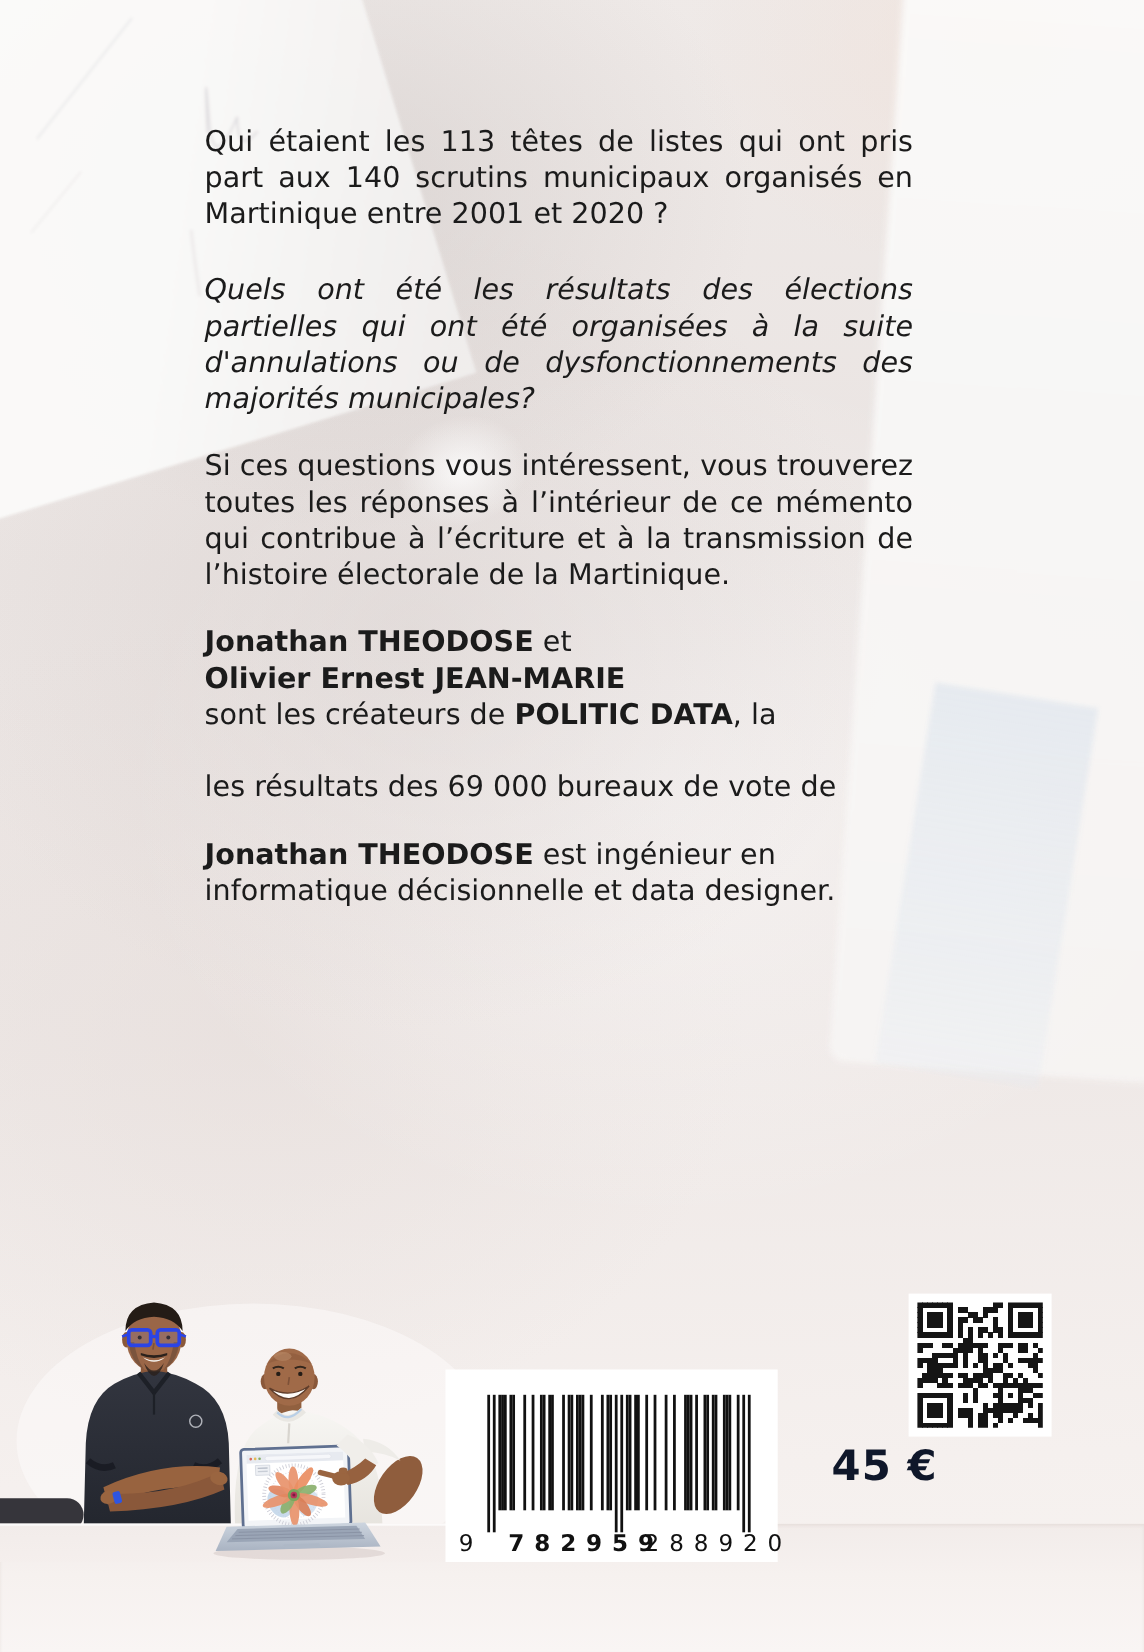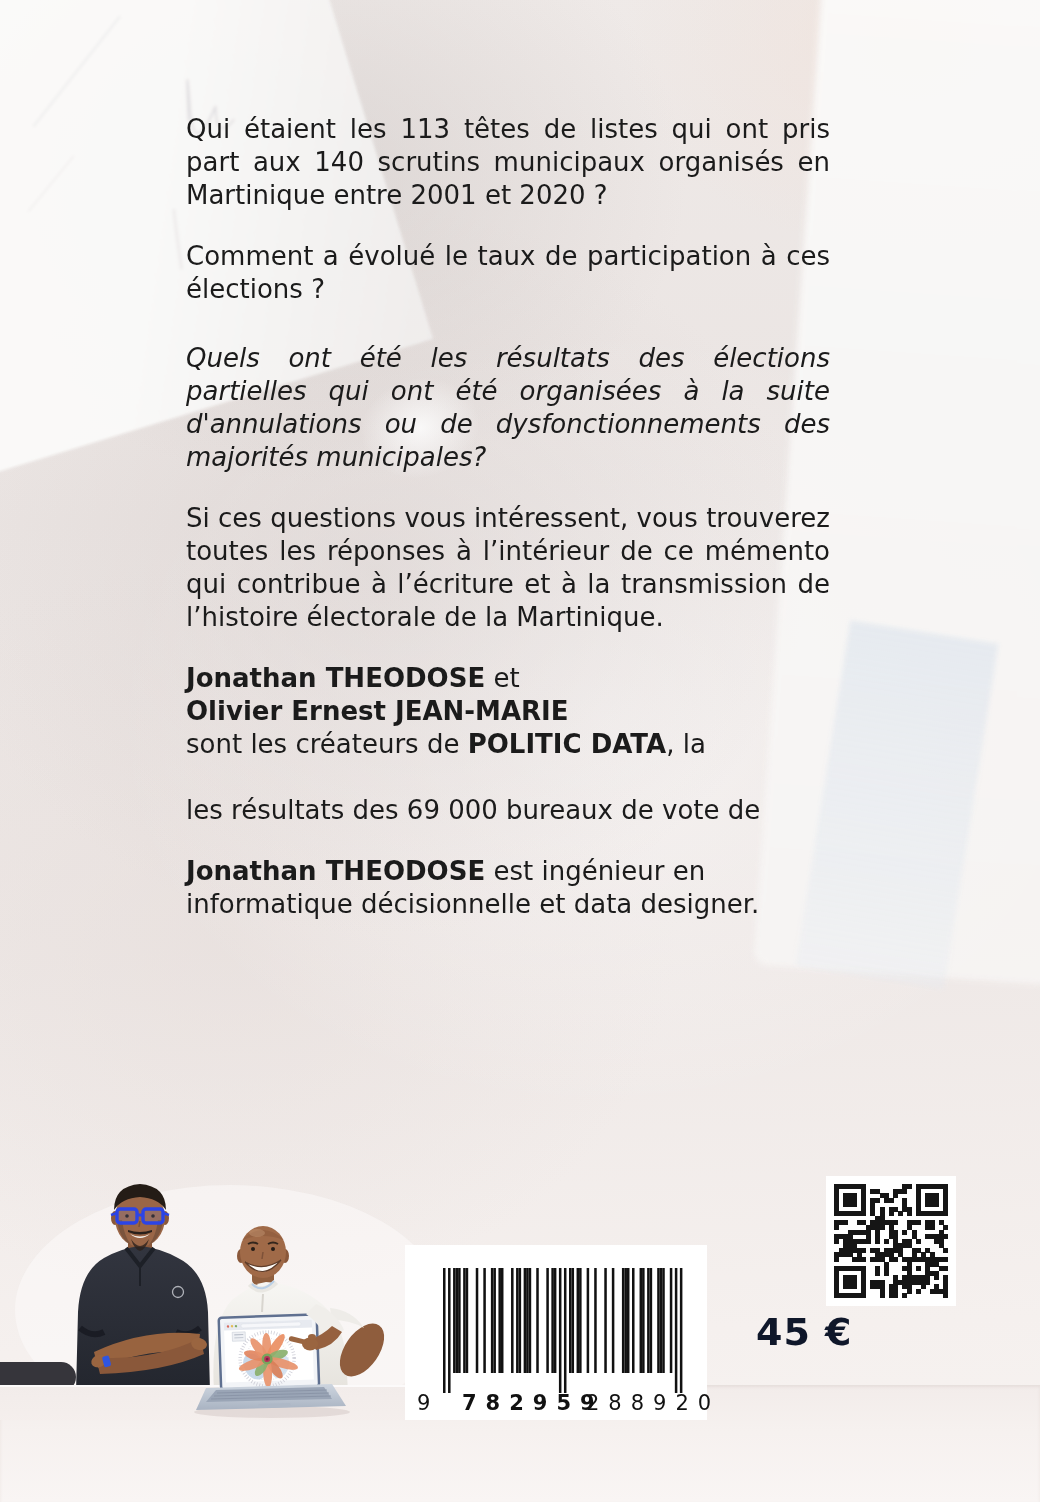--- a/index.html
+++ b/index.html
@@ -80,21 +80,20 @@
     </svg>
   </div>
   <div class="bg-right-white"></div>
   <div class="bg-book"></div>
   <div class="bg-wedge"></div>
 
   <div class="table-band"></div>
 
   <div class="text-col">
     <p class="q">Qui étaient les 113 têtes de listes qui ont pris part aux 140 scrutins municipaux organisés en Martinique entre 2001 et 2020 ?</p>
-    <p class="q">Comment a évolué le taux de participation à ces élections ?</p>
     <p class="q extra-gap">Quels ont été les résultats des élections partielles qui ont été organisées à la suite d'annulations ou de dysfonctionnements des majorités municipales?</p>
     <p class="q">Si ces questions vous intéressent, vous trouverez toutes les réponses à l’intérieur de ce mémento qui contribue à l’écriture et à la transmission de l’histoire électorale de la Martinique.</p>
 
     <p class="about">
       <span class="b">Jonathan THEODOSE</span><span> et</span><br>
       <span class="b">Olivier Ernest JEAN-MARIE</span><br>
       <span>sont les créateurs de </span><span class="b">POLITIC DATA</span><span>, la</span><br>
       <br>
       <span>les résultats des 69 000 bureaux de vote de</span><br>
     </p>

